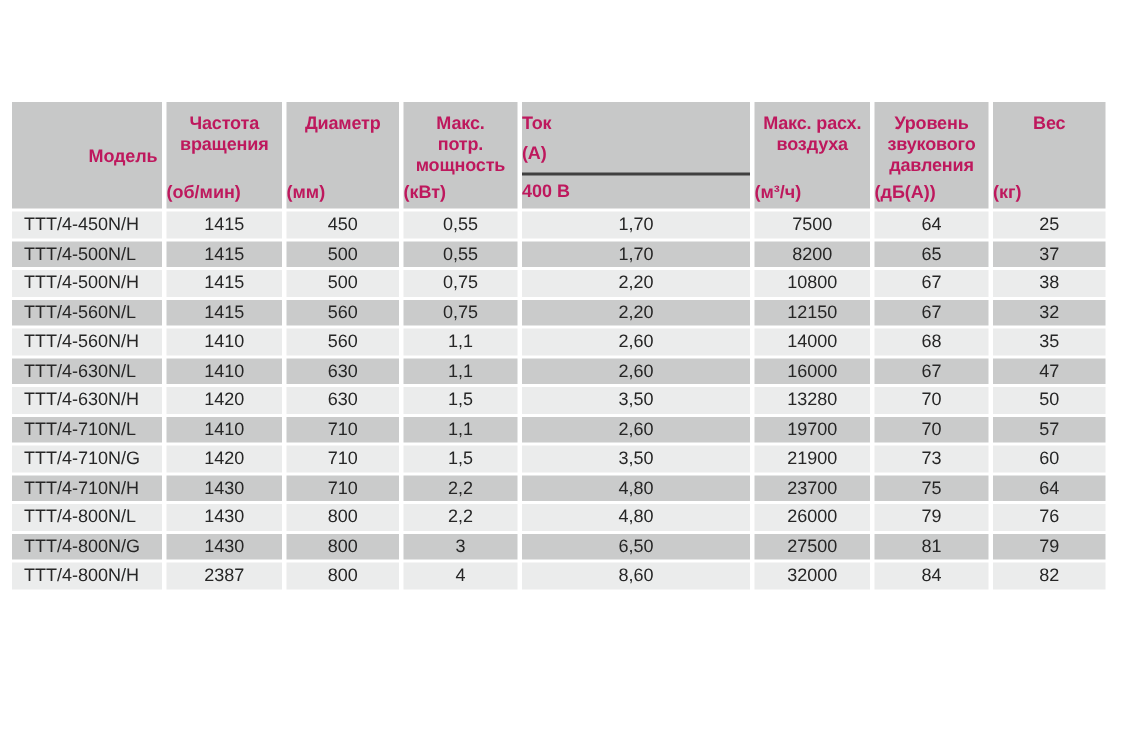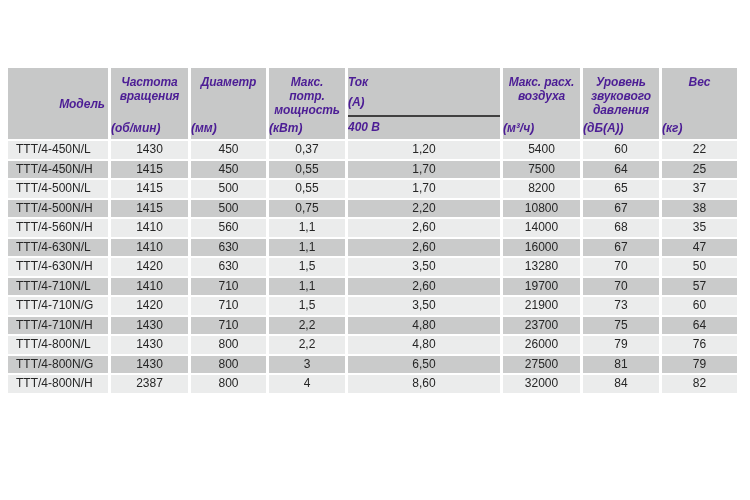--- a/index.html
+++ b/index.html
@@ -13,26 +13,25 @@
   table.spec {
     position: absolute;
     left: 5px; top: 66px;
     border-collapse: separate;
     border-spacing: 3px 2px;
     table-layout: fixed;
   }
   th, td { padding: 0; overflow: hidden; }
   thead th {
     background: #c7c8c8;
-    color: #4c1d95;
+    color: #be185d;
     font-weight: bold;
     font-size: 12px;
     height: 71px;
     vertical-align: top;
-    font-style: italic;
   }
   .hwrap { display: flex; flex-direction: column; height: 71px; }
   .hwrap .label {
     flex: 1;
     display: flex;
     justify-content: center;
     align-items: flex-start;
     padding-top: 7px;
     line-height: 14px;
     white-space: pre-line;
@@ -129,30 +128,20 @@
       <th>
         <div class="hwrap">
           <div class="label">Вес</div>
           <div class="unit">(кг)</div>
         </div>
       </th>
     </tr>
   </thead>
   <tbody>
     <tr>
-      <td class="model">TTT/4-450N/L</td>
-      <td>1430</td>
-      <td>450</td>
-      <td>0,37</td>
-      <td>1,20</td>
-      <td>5400</td>
-      <td>60</td>
-      <td>22</td>
-    </tr>
-    <tr>
       <td class="model">TTT/4-450N/H</td>
       <td>1415</td>
       <td>450</td>
       <td>0,55</td>
       <td>1,70</td>
       <td>7500</td>
       <td>64</td>
       <td>25</td>
     </tr>
     <tr>
@@ -167,20 +156,30 @@
     </tr>
     <tr>
       <td class="model">TTT/4-500N/H</td>
       <td>1415</td>
       <td>500</td>
       <td>0,75</td>
       <td>2,20</td>
       <td>10800</td>
       <td>67</td>
       <td>38</td>
+    </tr>
+    <tr>
+      <td class="model">TTT/4-560N/L</td>
+      <td>1415</td>
+      <td>560</td>
+      <td>0,75</td>
+      <td>2,20</td>
+      <td>12150</td>
+      <td>67</td>
+      <td>32</td>
     </tr>
     <tr>
       <td class="model">TTT/4-560N/H</td>
       <td>1410</td>
       <td>560</td>
       <td>1,1</td>
       <td>2,60</td>
       <td>14000</td>
       <td>68</td>
       <td>35</td>

